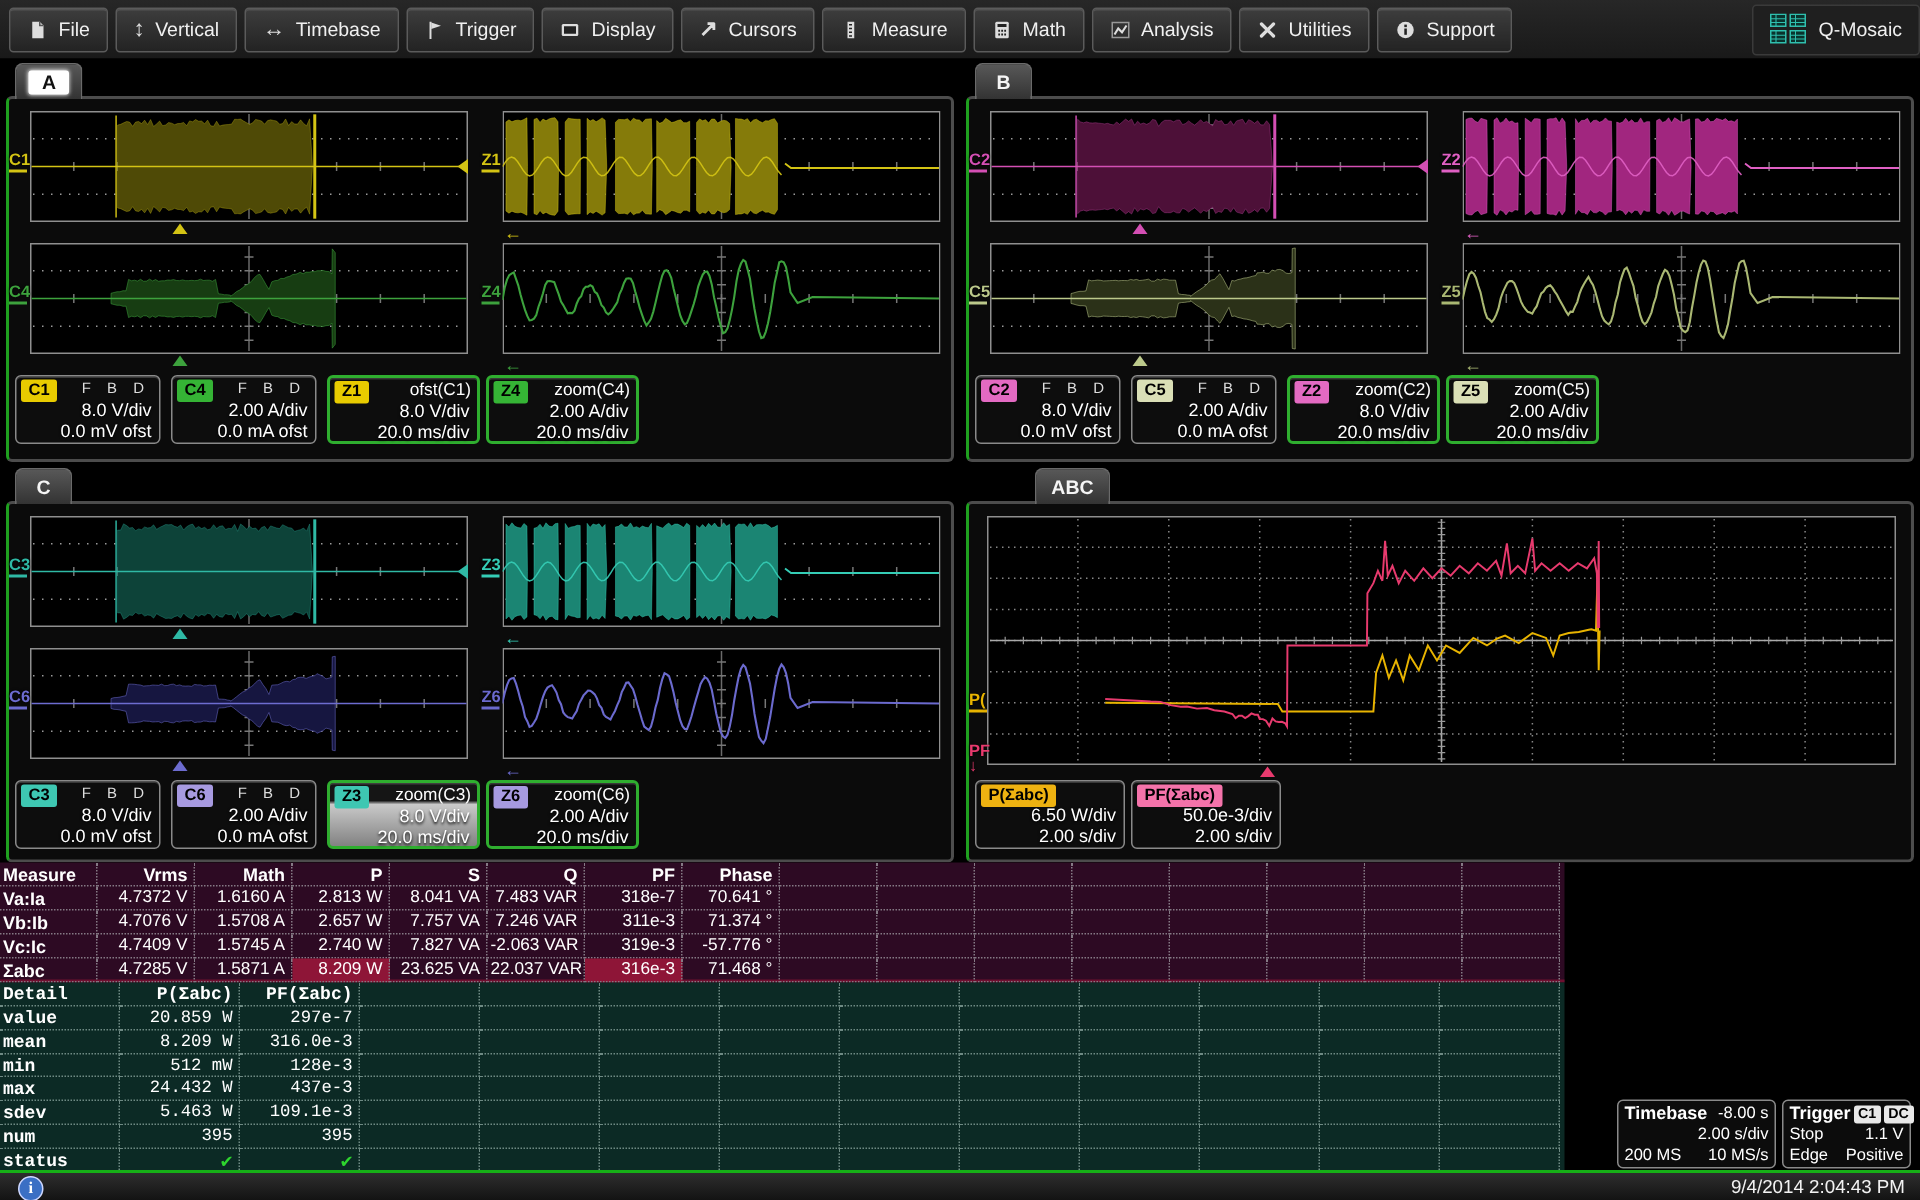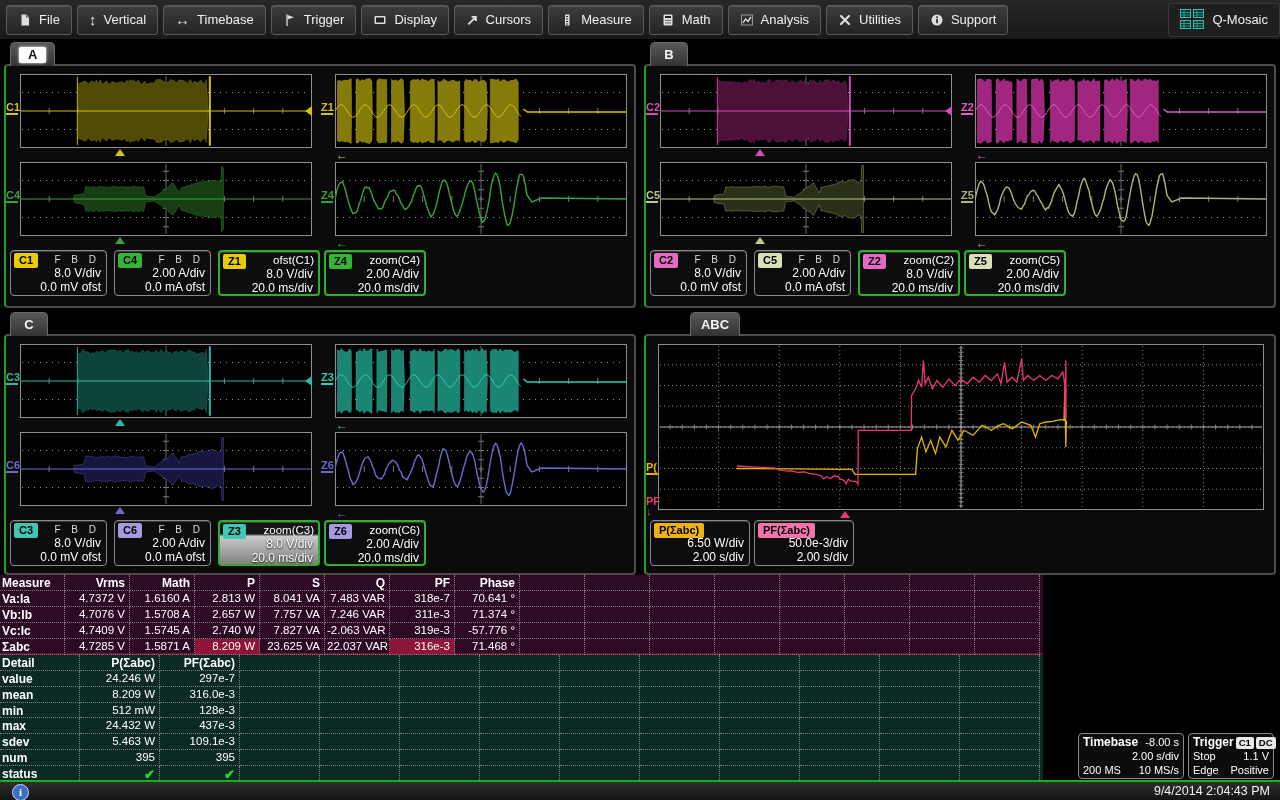--- a/index.html
+++ b/index.html
@@ -46,21 +46,21 @@
   .desc .title{position:absolute;right:4px;top:2px;font-size:11.5px;color:#fff;}
   .desc .l1{position:absolute;right:5px;top:15px;font-size:12px;color:#fff;white-space:nowrap;
     text-shadow:0 1px 2px #000;}
   .desc .l2{position:absolute;right:5px;top:29px;font-size:12px;color:#fff;white-space:nowrap;
     text-shadow:0 1px 2px #000;}
   
   #measure-table{position:absolute;left:0;top:575px;width:1043px;height:80px;background:#2d0a23;
     display:grid;grid-template-columns:repeat(16,65px);grid-template-rows:repeat(5,16px);
     border-bottom:2px solid #6e1030;box-sizing:border-box;}
   #detail-table{position:absolute;left:0;top:655px;width:1043px;height:127px;background:#0c2a25;
-    display:grid;grid-template-columns:repeat(13,80px);grid-template-rows:repeat(8,15.85px);}
+    display:grid;grid-template-columns:repeat(13,80px);grid-template-rows:repeat(8,15.85px);font-family:Liberation Mono, monospace;}
   .tcell{border-right:1px dotted #857a85;border-bottom:1px dotted #857a85;
     font-size:11.5px;text-align:right;padding:1px 4px 0 2px;white-space:nowrap;overflow:hidden;color:#fff;}
   #detail-table .tcell{border-color:#6f8a84;}
   .tcell.lbl{text-align:left;font-weight:bold;font-size:12px;}
   .tcell.hdr{font-weight:bold;font-size:12px;}
   .tcell.hl{background:#8e1537;}
   .tcell.ok{color:#2ed52e;font-weight:bold;font-size:13px;}
   
   .infobox{position:absolute;background:#0c0c0c;border:1px solid #8a8a8a;border-radius:4px;
     box-sizing:border-box;font-size:11px;color:#fff;padding:1px 4px;cursor:pointer;}
@@ -549,21 +549,21 @@
     <div class="tcell hdr"></div>
     <div class="tcell hdr"></div>
     <div class="tcell hdr"></div>
     <div class="tcell hdr"></div>
     <div class="tcell hdr"></div>
     <div class="tcell hdr"></div>
     <div class="tcell hdr"></div>
     <div class="tcell hdr"></div>
     <div class="tcell hdr"></div>
     <div class="tcell lbl">value</div>
-    <div class="tcell">24.246 W</div>
+    <div class="tcell">20.859 W</div>
     <div class="tcell">297e-7</div>
     <div class="tcell"></div>
     <div class="tcell"></div>
     <div class="tcell"></div>
     <div class="tcell"></div>
     <div class="tcell"></div>
     <div class="tcell"></div>
     <div class="tcell"></div>
     <div class="tcell"></div>
     <div class="tcell"></div>

